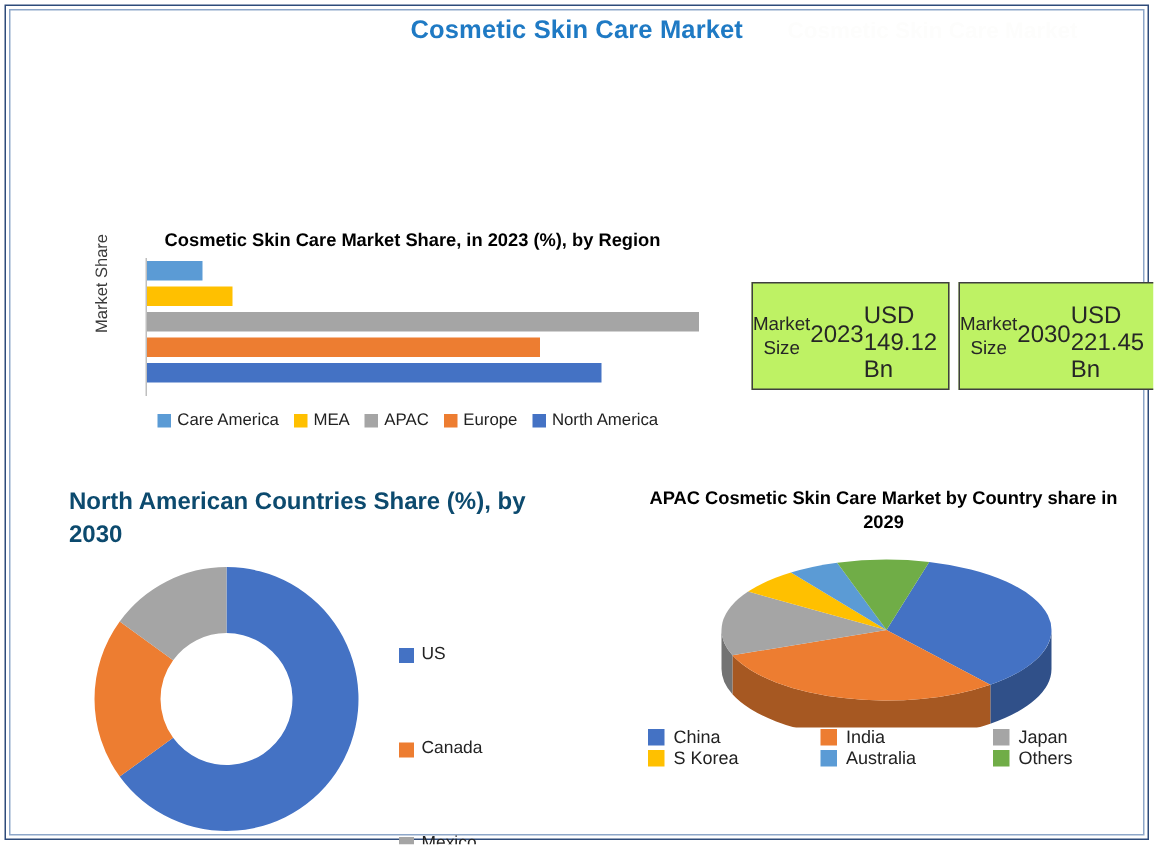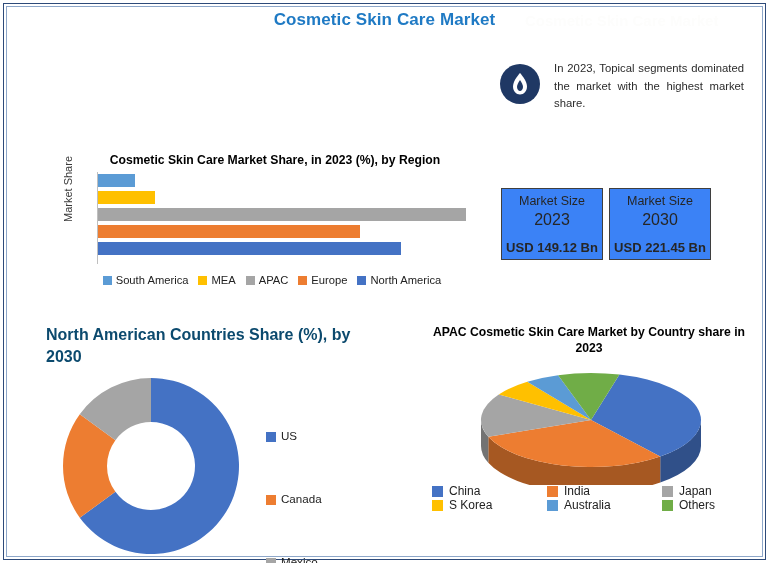--- a/index.html
+++ b/index.html
@@ -178,48 +178,46 @@
 
   
   .size-boxes {
     position: absolute;
     left: 501px;
     top: 188px;
     display: flex;
     gap: 6px;
   }
   .size-box {
-    width: 102px;
+    width: 132px;
     height: 72px;
     border: 1.5px solid #3f3f3f;
     box-sizing: border-box;
     display: flex;
-    flex-direction: column;
+    flex-direction: row;
     align-items: center;
     justify-content: center;
-    background: #3b82f6;
+    background: #bef264;
   }
   .size-box-label {
     font-size: 12.5px;
     color: #262626;
     line-height: 1.3;
     text-align: center;
   }
   .size-box-year {
     font-size: 16px;
     color: #262626;
     line-height: 1.3;
     text-align: center;
   }
   .size-box-value {
-    font-size: 13px;
+    font-size: 16px;
     color: #262626;
     margin-top: 9px;
-    text-align: center;
-    font-weight: bold;
   }
 
   
   .donut-chart {
     position: absolute;
     left: 38px;
     top: 324px;
     width: 360px;
     height: 230px;
   }
@@ -304,29 +302,20 @@
 
 <div id="infographic">
 
   <div class="outer-border"></div>
   <div class="inner-border"></div>
 
   <div class="page-title">Cosmetic Skin Care Market</div>
   <div class="watermark">Cosmetic Skin Care Market</div>
 
 
-  <div class="callout callout-right">
-    <div class="badge">
-      <svg width="18" height="24" viewBox="0 0 18 24" aria-hidden="true">
-        <path d="M9 1 C9 1 2 8.5 2 14.5 C2 19 5.2 22.5 9 22.5 C12.8 22.5 16 19 16 14.5 C16 8.5 9 1 9 1 Z" fill="#ffffff"></path>
-        <path d="M9 8 C9 8 6 12 6 15 C6 17.3 7.4 19 9 19 C10.6 19 12 17.3 12 15 C12 12 9 8 9 8 Z" fill="#1f3864"></path>
-      </svg>
-    </div>
-    <div class="callout-text">In 2023, Topical segments dominated the market with the highest market share.</div>
-  </div>
 
   <div class="bar-chart">
     <div class="bar-title">Cosmetic Skin Care Market Share, in 2023 (%), by Region</div>
     <div class="bar-plot-wrap">
       <div class="axis-title">Market Share</div>
       <div class="bar-axis"></div>
       <div class="bars" id="bar-series">
           <div class="bar-row">
             <div class="bar-fill" style="width: 36.8px; background: rgb(91, 155, 213);"></div>
           </div>
@@ -340,21 +329,21 @@
             <div class="bar-fill" style="width: 261.689px; background: rgb(237, 125, 49);"></div>
           </div>
           <div class="bar-row">
             <div class="bar-fill" style="width: 302.578px; background: rgb(68, 114, 196);"></div>
           </div>
         </div>
     </div>
     <div class="bar-legend" id="bar-legend">
         <div class="legend-item">
           <span class="legend-swatch" style="background: rgb(91, 155, 213);"></span>
-          <span>South America</span>
+          <span>Care America</span>
         </div>
         <div class="legend-item">
           <span class="legend-swatch" style="background: rgb(255, 192, 0);"></span>
           <span>MEA</span>
         </div>
         <div class="legend-item">
           <span class="legend-swatch" style="background: rgb(165, 165, 165);"></span>
           <span>APAC</span>
         </div>
         <div class="legend-item">
@@ -400,21 +389,21 @@
           </div>
           <div class="legend-item">
             <span class="legend-swatch" style="background: rgb(165, 165, 165);"></span>
             <span>Mexico</span>
           </div>
         </div>
     </div>
   </div>
 
   <div class="pie-chart">
-    <div class="pie-title">APAC  Cosmetic Skin Care Market by Country share in 2023</div>
+    <div class="pie-title">APAC  Cosmetic Skin Care Market by Country share in 2029</div>
     <div class="pie-area">
       <svg class="pie-svg" width="250" height="120" viewBox="0 0 250 120" id="pie-svg" aria-hidden="true">
           <g>
             <path d="M235,55 A110,47 0 0 1 194.22524301548214,91.52586018847762 L194.22524301548214,117.52586018847762 A110,47 0 0 0 235,81 Z" fill="rgb(48,80,137)"></path>
             <path d="M194.22524301548214,91.52586018847762 A110,47 0 0 1 22.306153085307812,71.84329362862911 L22.306153085307812,97.84329362862911 A110,47 0 0 0 194.22524301548214,117.52586018847762 Z" fill="rgb(166,88,34)"></path>
             <path d="M22.306153085307812,71.84329362862911 A110,47 0 0 1 15,55.00000000000001 L15,81 A110,47 0 0 0 22.306153085307812,97.84329362862911 Z" fill="rgb(115,115,115)"></path>
           </g>
           <g>
             <path d="M125,55 L153.47009496127728,9.601486164413792 A110,47 0 0 1 194.22524301548214,91.52586018847762 Z" fill="#4472C4"></path>
             <path d="M125,55 L194.22524301548214,91.52586018847762 A110,47 0 0 1 22.306153085307812,71.84329362862911 Z" fill="#ED7D31"></path>

